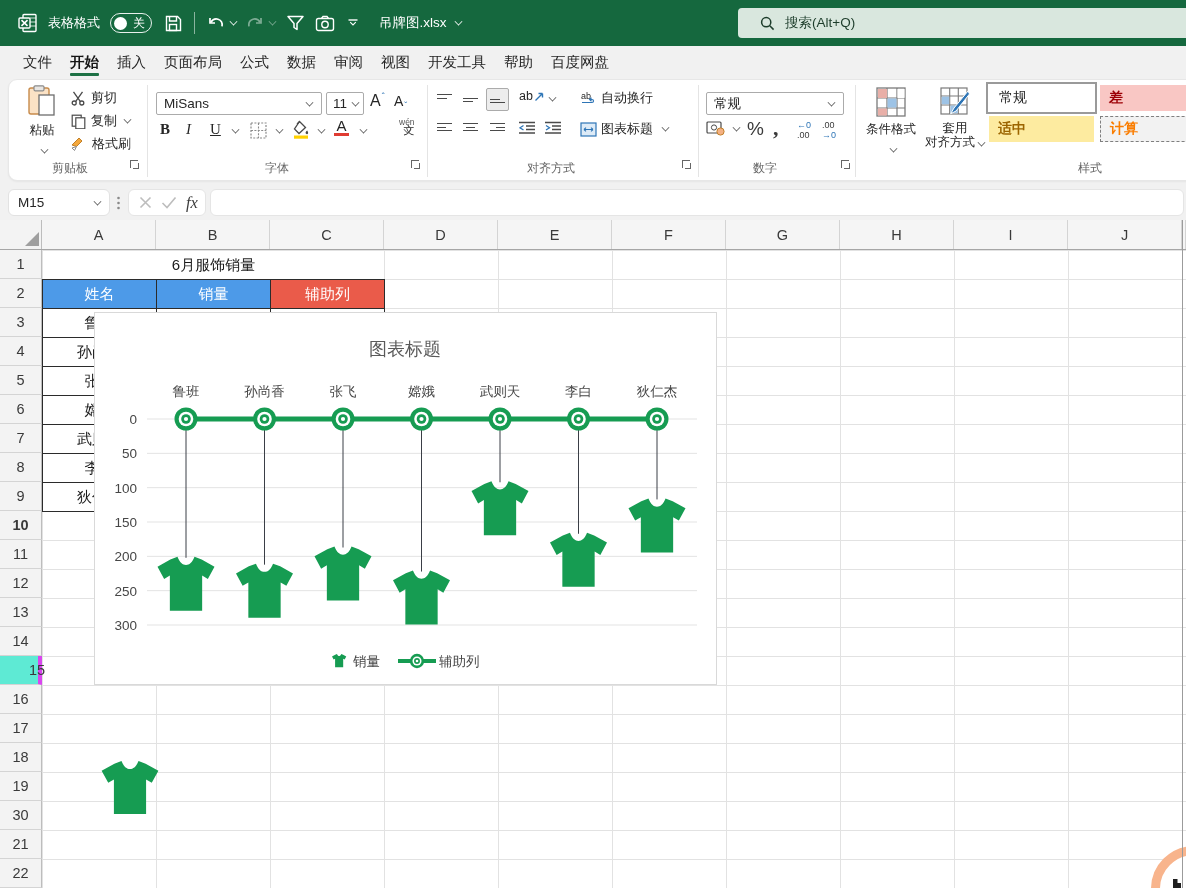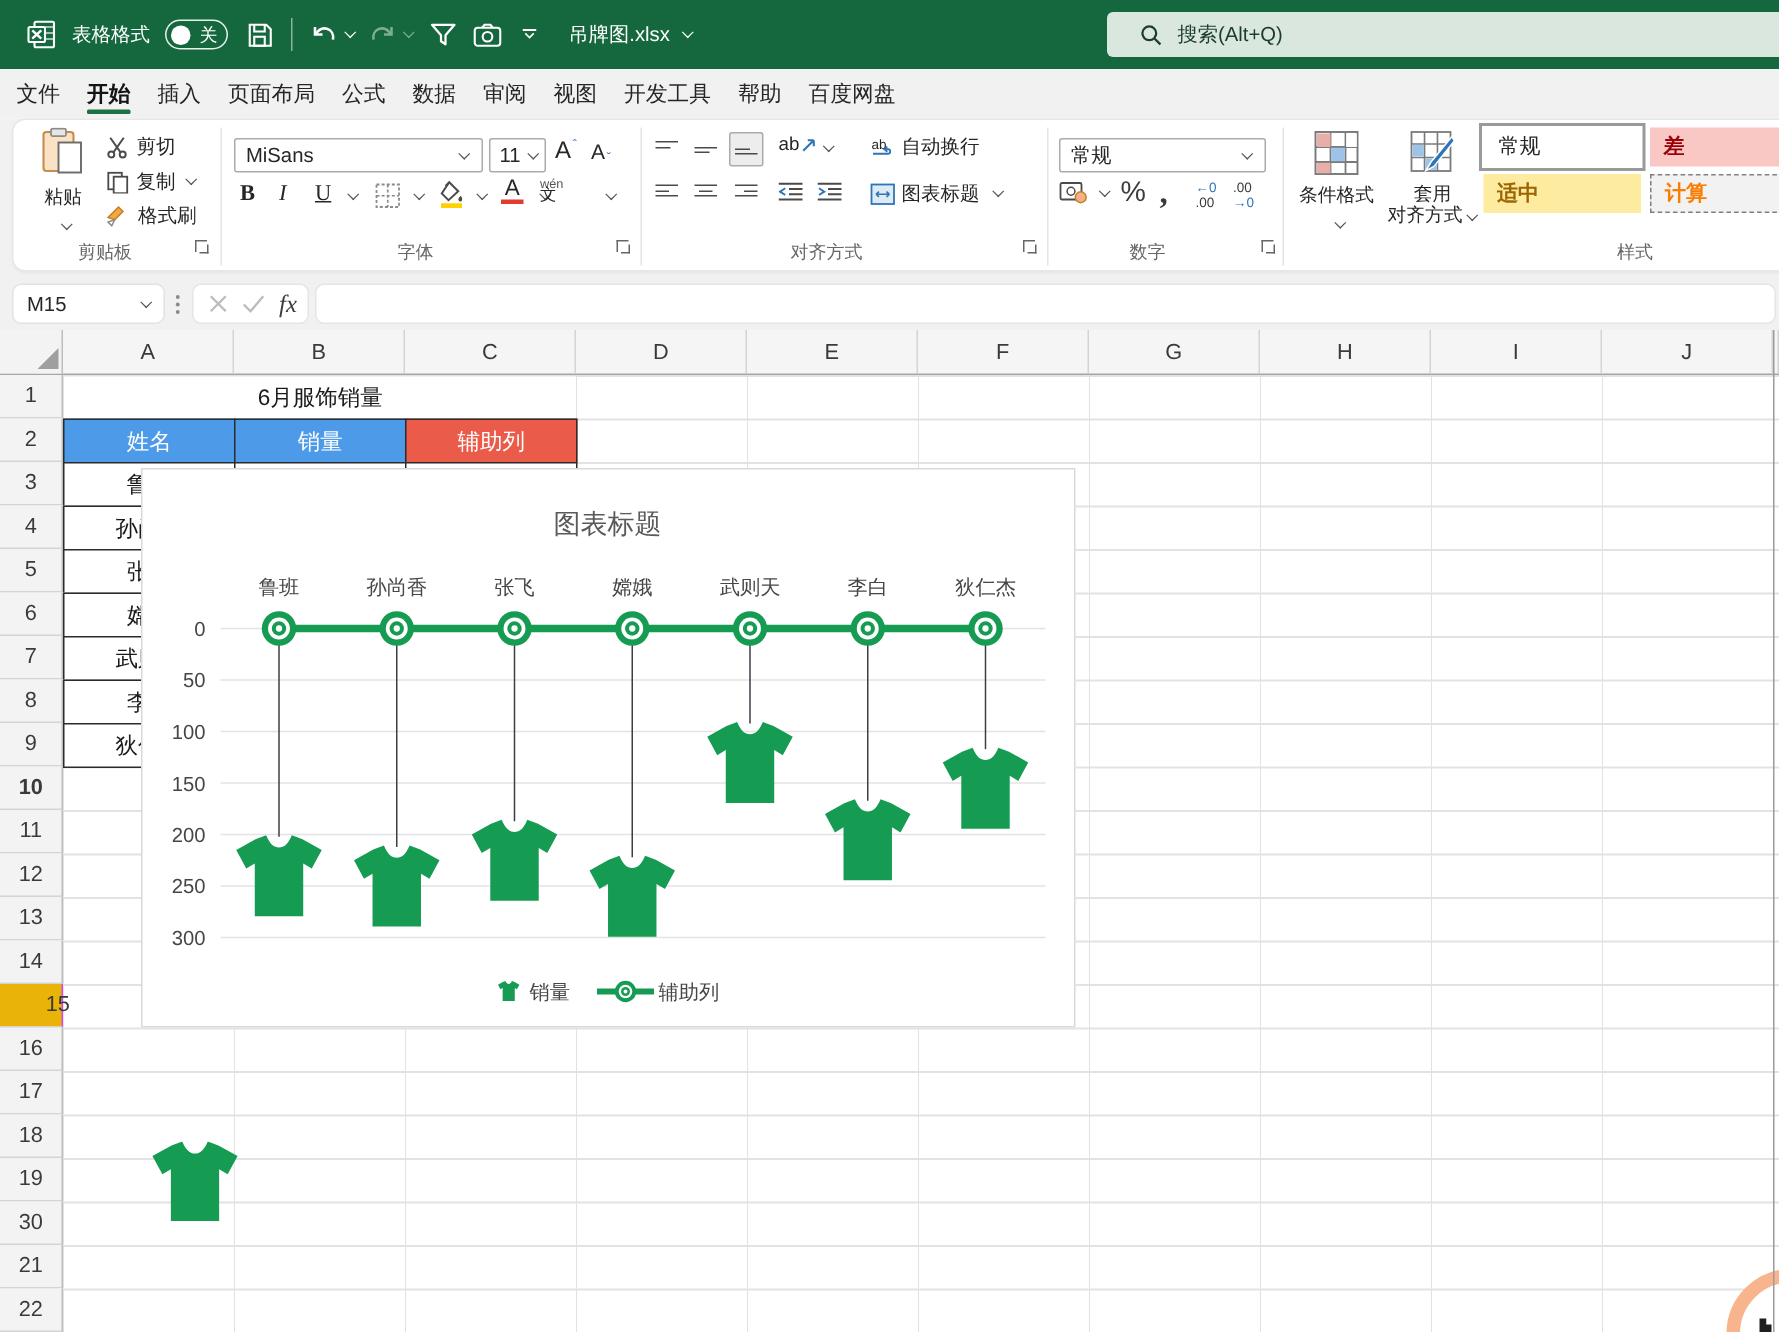--- a/index.html
+++ b/index.html
@@ -16,21 +16,21 @@
   .toggle .state { font-size:12px; color:#fff; }
   .tb-sep { width:1px; height:22px; background:rgba(255,255,255,.5); margin:0 7px; }
   .chev { display:inline-block; width:7px; height:7px; border-right:1.4px solid currentColor; border-bottom:1.4px solid currentColor; transform:rotate(45deg) scale(.8); margin-left:4px; margin-top:-3px; }
   .tb-btn { margin:0 4px; display:flex; align-items:center; color:#fff; }
   .dim { opacity:.45; }
   .filename { font-size:13.5px; margin-left:16px; display:flex; align-items:center; }
   .search-pill { position:absolute; left:738px; top:8px; width:460px; height:30px; background:#D9E7DE; border-radius:4px; display:flex; align-items:center; padding-left:22px; color:#1D3D2B; }
   .search-pill .ph { font-size:13.5px; margin-left:10px; color:#1D3D2B; }
 
   
-  .tabsrow { position:absolute; left:0; top:46px; width:1186px; height:33px; background:#F1F1F1; display:flex; align-items:center; padding-left:2px; }
+  .tabsrow { position:absolute; left:0; top:46px; width:1186px; height:33px; background:#F1F1F1; display:flex; align-items:center; padding-left:14px; }
   .rtab { font-size:14.5px; color:#262626; padding:0 9px; height:33px; display:flex; align-items:center; position:relative; cursor:default; }
   .rtab.active { font-weight:bold; color:#141414; }
   .rtab.active::after { content:""; position:absolute; left:9px; right:9px; bottom:3px; height:3px; background:#1E7145; border-radius:1px; }
 
   
   .ribbon { position:absolute; left:0; top:79px; width:1186px; height:107px; background:#F1F1F1; }
   .ribbon-card { position:absolute; left:8px; top:0px; width:1190px; height:102px; background:#fff; border:1px solid #E7E7E7; border-radius:9px; box-shadow:0 1px 2px rgba(0,0,0,.05); }
   .rg-sep { position:absolute; top:6px; height:92px; width:1px; background:#E4E4E4; }
   .rg-label { position:absolute; top:81px; font-size:12px; color:#666; text-align:center; }
   .dlg { position:absolute; top:81px; width:10px; height:10px; }
@@ -53,21 +53,21 @@
   
   .sheet { position:absolute; left:0; top:220px; width:1186px; height:668px; background:#fff; }
   .colhead-row { position:absolute; left:0; top:0; width:1186px; height:30px; background:#F5F5F5; border-bottom:1px solid #A6A6A6; }
   .colhead { position:absolute; top:0; height:29px; display:flex; align-items:center; justify-content:center; font-size:14.5px; color:#3a3a3a; border-right:1px solid #D4D4D4; }
   .corner { position:absolute; left:0; top:0; width:42px; height:29px; border-right:1px solid #BDBDBD; background:#F3F3F3; }
   .corner::after { content:""; position:absolute; right:2px; bottom:3px; width:0; height:0; border-left:14px solid transparent; border-bottom:14px solid #9F9F9F; }
   .gridbg { position:absolute; left:0px; top:30px; width:1186px; height:638px;
     background-image:linear-gradient(to right,#E2E2E2 1px,transparent 1px),linear-gradient(to bottom,#E2E2E2 1px,transparent 1px);
     background-size:114px 29px; background-position:42px 0px; }
   .rowhead { position:absolute; left:0; width:42px; height:29px; background:#F3F3F3; border-bottom:1px solid #D4D4D4; border-right:1px solid #BDBDBD; display:flex; align-items:center; justify-content:center; font-size:14.5px; color:#3a3a3a; }
-  .rowhead.sel { background:#eab308; border-right:1px solid #d946ef;padding-left:36px; }
+  .rowhead.sel { background:#5eead4; border-right:4px solid #d946ef;padding-left:36px; }
   .cell { position:absolute; display:flex; align-items:center; justify-content:center; font-size:15px; }
   .tblcell { border:1px solid #2b2b2b; background:#fff; color:#1a1a1a; }
 
   
   .chartbox { position:absolute; left:94px; top:92px; width:623px; height:373px; background:#fff; border:1px solid #D9D9D9; }
 
   .floating-ring { position:absolute; left:1151px; top:626px; width:86px; height:86px; border-radius:50%; border:9px solid #F8B48C; background:#fff; }
   .cursor-mark { position:absolute; left:1170px; top:638px; }
 </style>
 </head>
@@ -232,21 +232,21 @@
           <path d="M15.2 10.5 c1.2 1.8 1.2 3 .4 3.6 c-.8.5-1.8 0-2-1 c-.2-.9.6-1.8 1.6-2.6z" fill="#4a4a4a"></path>
           <rect x="2" y="15.5" width="14" height="3.2" fill="#FFD100"></rect>
         </svg>
   </div>
   <span class="chev" style="position:absolute;left:314px;top:50px;color:#555"></span>
   <div class="rsmall" style="left:334px;top:40px;font-size:15px;color:#262626;display:block;text-align:center">
     <span style="display:block;line-height:13px">A</span>
     <span style="display:block;width:15px;height:3.4px;background:#E03C32;margin-top:1px"></span>
   </div>
   <span class="chev" style="position:absolute;left:356px;top:50px;color:#555"></span>
-  <div class="rsmall" style="left:360px;top:38px;display:block;text-align:left;line-height:8px">
+  <div class="rsmall" style="left:399px;top:38px;display:block;text-align:right;line-height:8px">
     <span style="font-size:8.5px;color:#555">wén</span>
     <span style="font-size:11px;color:#262626;display:block">文</span>
   </div>
   <span class="chev" style="position:absolute;left:400px;top:50px;color:#555"></span>
   <div class="rg-label" style="left:247px;width:60px">字体</div>
   <div class="dlg" style="left:411px"></div>
   <div class="rg-sep" style="left:427px"></div>
 
   <div class="rsmall" style="left:437px;top:13px">
         <span class="alines">

